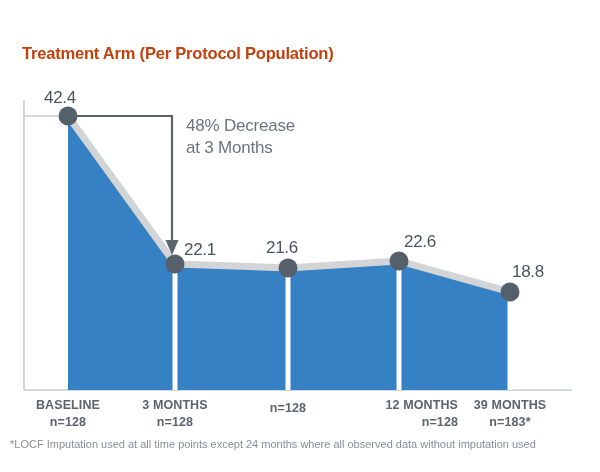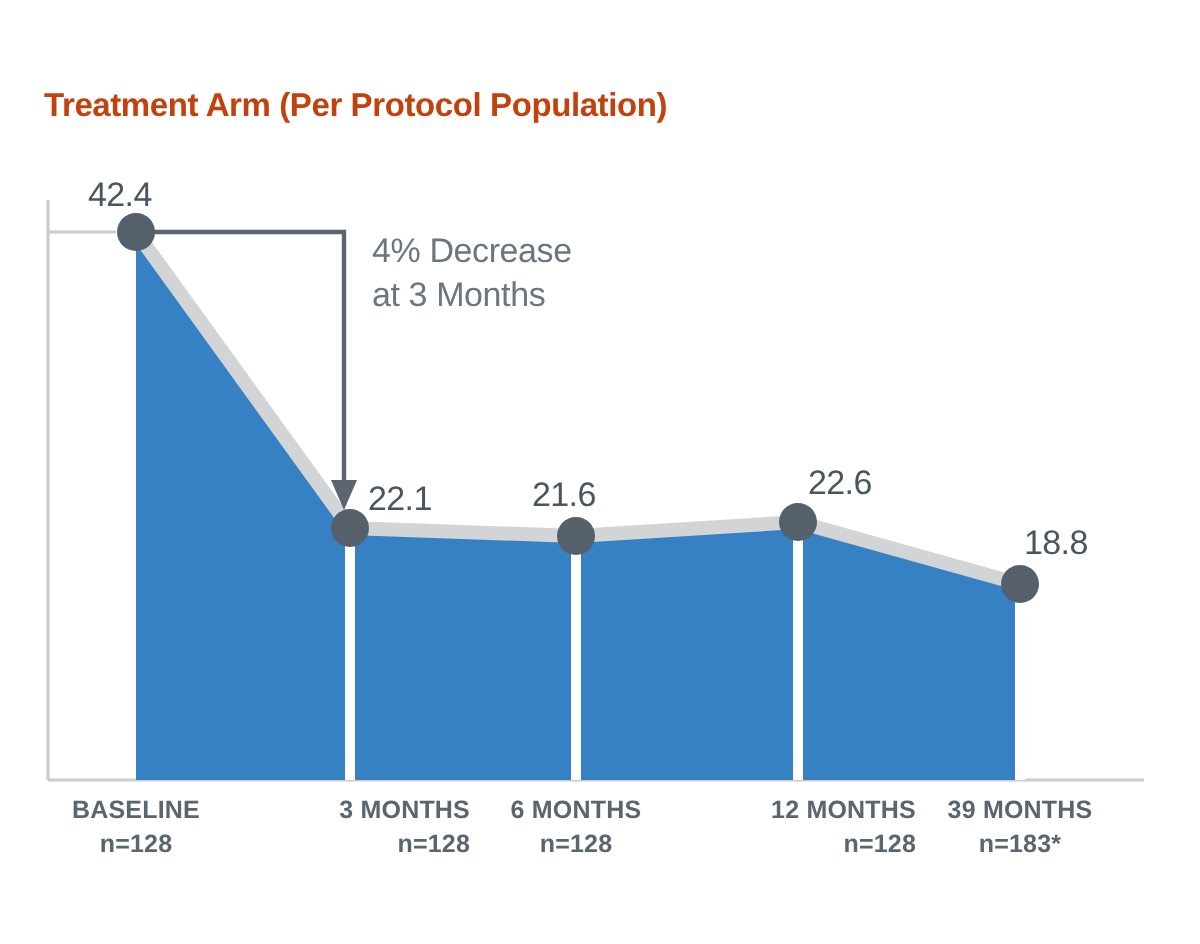--- a/index.html
+++ b/index.html
@@ -124,39 +124,39 @@
     <circle cx="510" cy="292" r="9.5" fill="#55606b"></circle>
   </svg>
 
   <div class="value-label" style="left:44px; top:88px;">42.4</div>
   <div class="value-label" style="left:184px; top:240px;">22.1</div>
   <div class="value-label" style="left:266px; top:238px;">21.6</div>
   <div class="value-label" style="left:404px; top:232px;">22.6</div>
   <div class="value-label" style="left:512px; top:262px;">18.8</div>
 
   <div class="annotation">
-    <div>4% Decrease</div>
+    <div>48% Decrease</div>
     <div>at 3 Months</div>
   </div>
 
   <div class="cat-group" style="left:8px; top:398px; width:120px;">
     <div class="cat-name">BASELINE</div>
     <div class="cat-n">n=128</div>
   </div>
-  <div class="cat-group" style="left:115px; top:398px; width:120px;text-align:right;">
+  <div class="cat-group" style="left:115px; top:398px; width:120px;">
     <div class="cat-name">3 MONTHS</div>
     <div class="cat-n">n=128</div>
   </div>
   <div class="cat-group" style="left:228px; top:398px; width:120px;">
-    <div class="cat-name">6 MONTHS</div>
     <div class="cat-n">n=128</div>
   </div>
   <div class="cat-group" style="left:338px; top:398px; width:120px;text-align:right;">
     <div class="cat-name">12 MONTHS</div>
     <div class="cat-n">n=128</div>
   </div>
   <div class="cat-group" style="left:450px; top:398px; width:120px;">
     <div class="cat-name">39 MONTHS</div>
     <div class="cat-n">n=183*</div>
   </div>
 
+  <div class="footnote">*LOCF Imputation used at all time points except 24 months where all observed data without imputation used</div>
 
 </div>
 
 </body></html>

